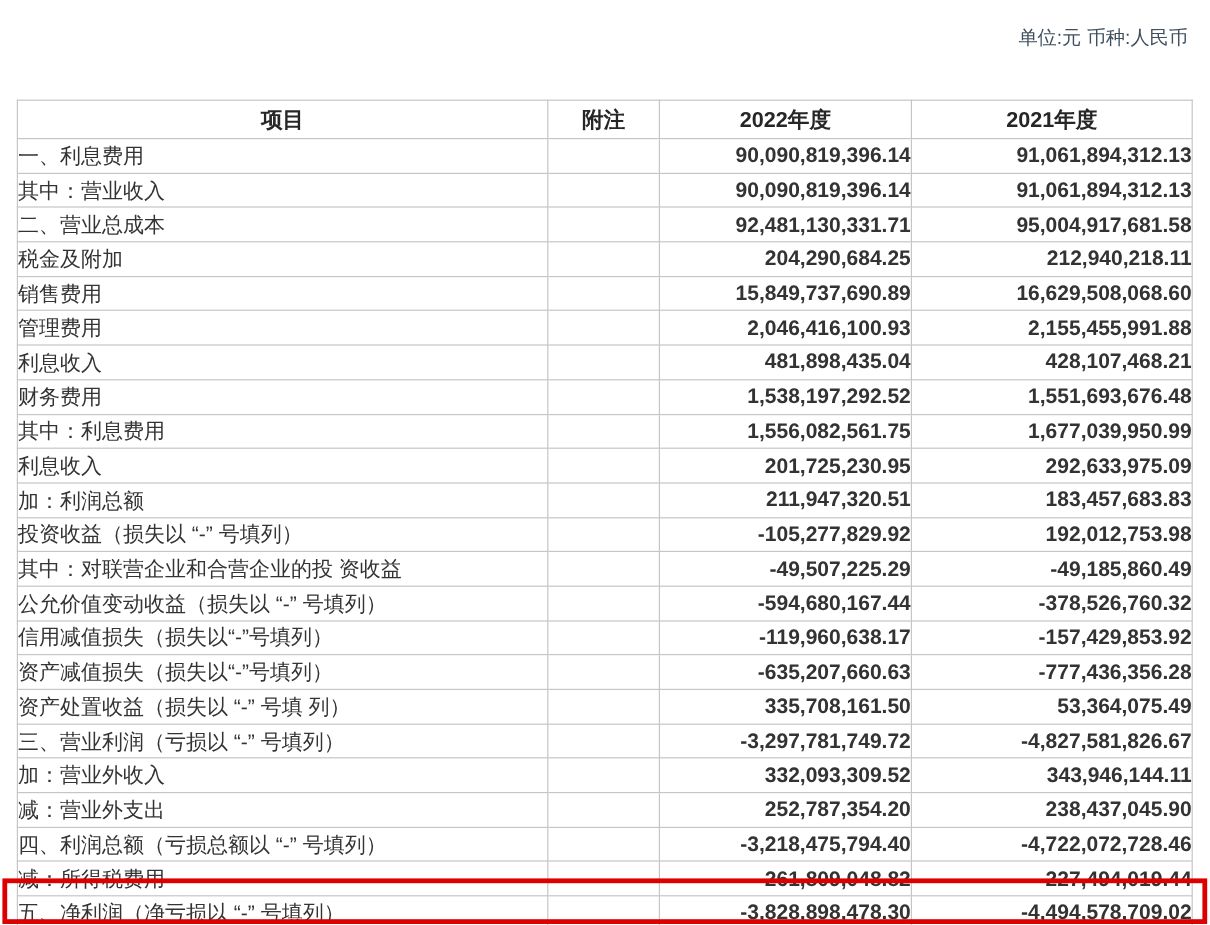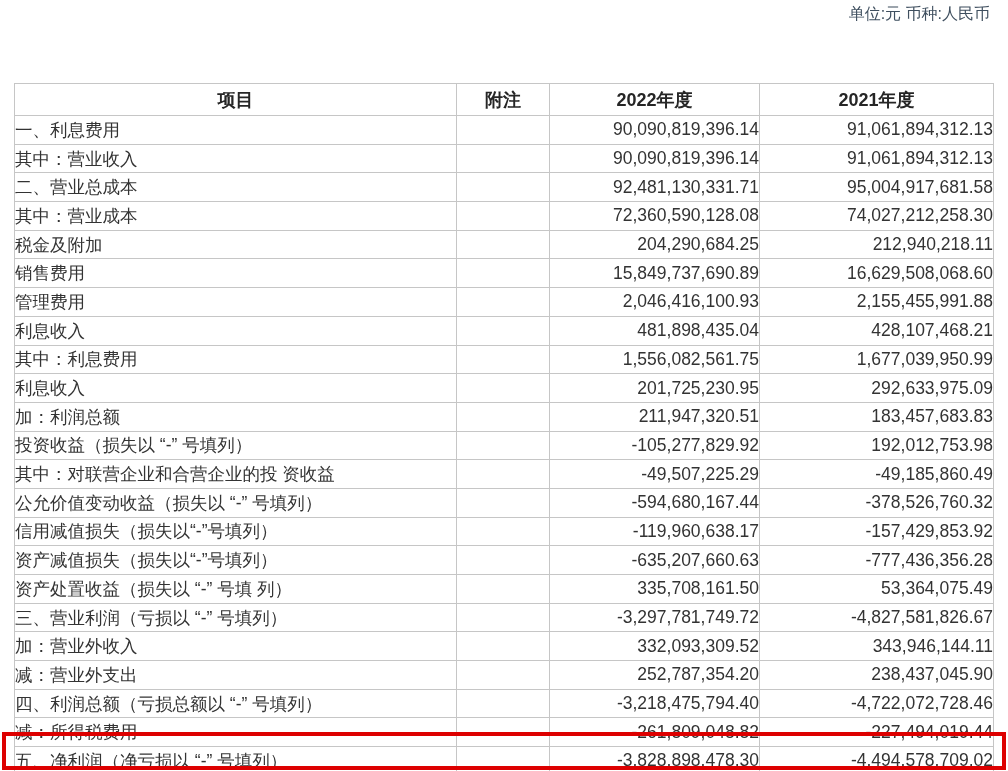--- a/index.html
+++ b/index.html
@@ -9,42 +9,42 @@
     --headerText:#262626;
     --unit:#3f4f5f;
   }
   html,body{margin:0;padding:0;}
   body{
     width:1008px;height:771px;background:#ffffff;position:relative;
     font-family:"Liberation Sans", sans-serif;color:var(--text);
     overflow:hidden;
   }
   .unit-label{
-    position:absolute;top:4px;right:18px;
+    position:absolute;top:22px;right:18px;
     font-size:16px;color:var(--unit);white-space:nowrap;
   }
   table.fin{
     position:absolute;left:14px;top:44px;width:979px;
     border-collapse:collapse;table-layout:fixed;
     font-size:17.5px;
     margin-top:39px;
   }
   table.fin th, table.fin td{
     border:1px solid var(--border);
     padding:0;vertical-align:middle;
     overflow:hidden;white-space:nowrap;
   }
   table.fin th{
     height:31px;font-weight:700;text-align:center;
     font-size:18px;color:var(--headerText);
   }
   table.fin td{height:27.7px;}
   td.item-cell{text-align:left;padding:0 4px 0 6px;}
   td.note-cell{text-align:center;}
-  td.num-cell{text-align:right;padding:0 9px 0 0;}
+  td.num-cell{text-align:right;padding:0 9px 0 0;font-weight:bold;}
   .hl-box{
     position:absolute;box-sizing:border-box;
     border:4px solid var(--hl);
     pointer-events:none;background:transparent;
   }
 </style>
 </head>
 <body>
 
 <div class="unit-label">单位:元 币种:人民币</div>
@@ -77,26 +77,20 @@
         <td class="num-cell value-2022-cell">90,090,819,396.14</td>
         <td class="num-cell value-2021-cell">91,061,894,312.13</td>
       </tr>
       <tr>
         <td class="item-cell">二、营业总成本</td>
         <td class="note-cell"></td>
         <td class="num-cell value-2022-cell">92,481,130,331.71</td>
         <td class="num-cell value-2021-cell">95,004,917,681.58</td>
       </tr>
       <tr>
-        <td class="item-cell">其中：营业成本</td>
-        <td class="note-cell"></td>
-        <td class="num-cell value-2022-cell">72,360,590,128.08</td>
-        <td class="num-cell value-2021-cell">74,027,212,258.30</td>
-      </tr>
-      <tr>
         <td class="item-cell">税金及附加</td>
         <td class="note-cell"></td>
         <td class="num-cell value-2022-cell">204,290,684.25</td>
         <td class="num-cell value-2021-cell">212,940,218.11</td>
       </tr>
       <tr>
         <td class="item-cell">销售费用</td>
         <td class="note-cell"></td>
         <td class="num-cell value-2022-cell">15,849,737,690.89</td>
         <td class="num-cell value-2021-cell">16,629,508,068.60</td>
@@ -107,20 +101,26 @@
         <td class="num-cell value-2022-cell">2,046,416,100.93</td>
         <td class="num-cell value-2021-cell">2,155,455,991.88</td>
       </tr>
       <tr>
         <td class="item-cell">利息收入</td>
         <td class="note-cell"></td>
         <td class="num-cell value-2022-cell">481,898,435.04</td>
         <td class="num-cell value-2021-cell">428,107,468.21</td>
       </tr>
       <tr>
+        <td class="item-cell">财务费用</td>
+        <td class="note-cell"></td>
+        <td class="num-cell value-2022-cell">1,538,197,292.52</td>
+        <td class="num-cell value-2021-cell">1,551,693,676.48</td>
+      </tr>
+      <tr>
         <td class="item-cell">其中：利息费用</td>
         <td class="note-cell"></td>
         <td class="num-cell value-2022-cell">1,556,082,561.75</td>
         <td class="num-cell value-2021-cell">1,677,039,950.99</td>
       </tr>
       <tr>
         <td class="item-cell">利息收入</td>
         <td class="note-cell"></td>
         <td class="num-cell value-2022-cell">201,725,230.95</td>
         <td class="num-cell value-2021-cell">292,633,975.09</td>

